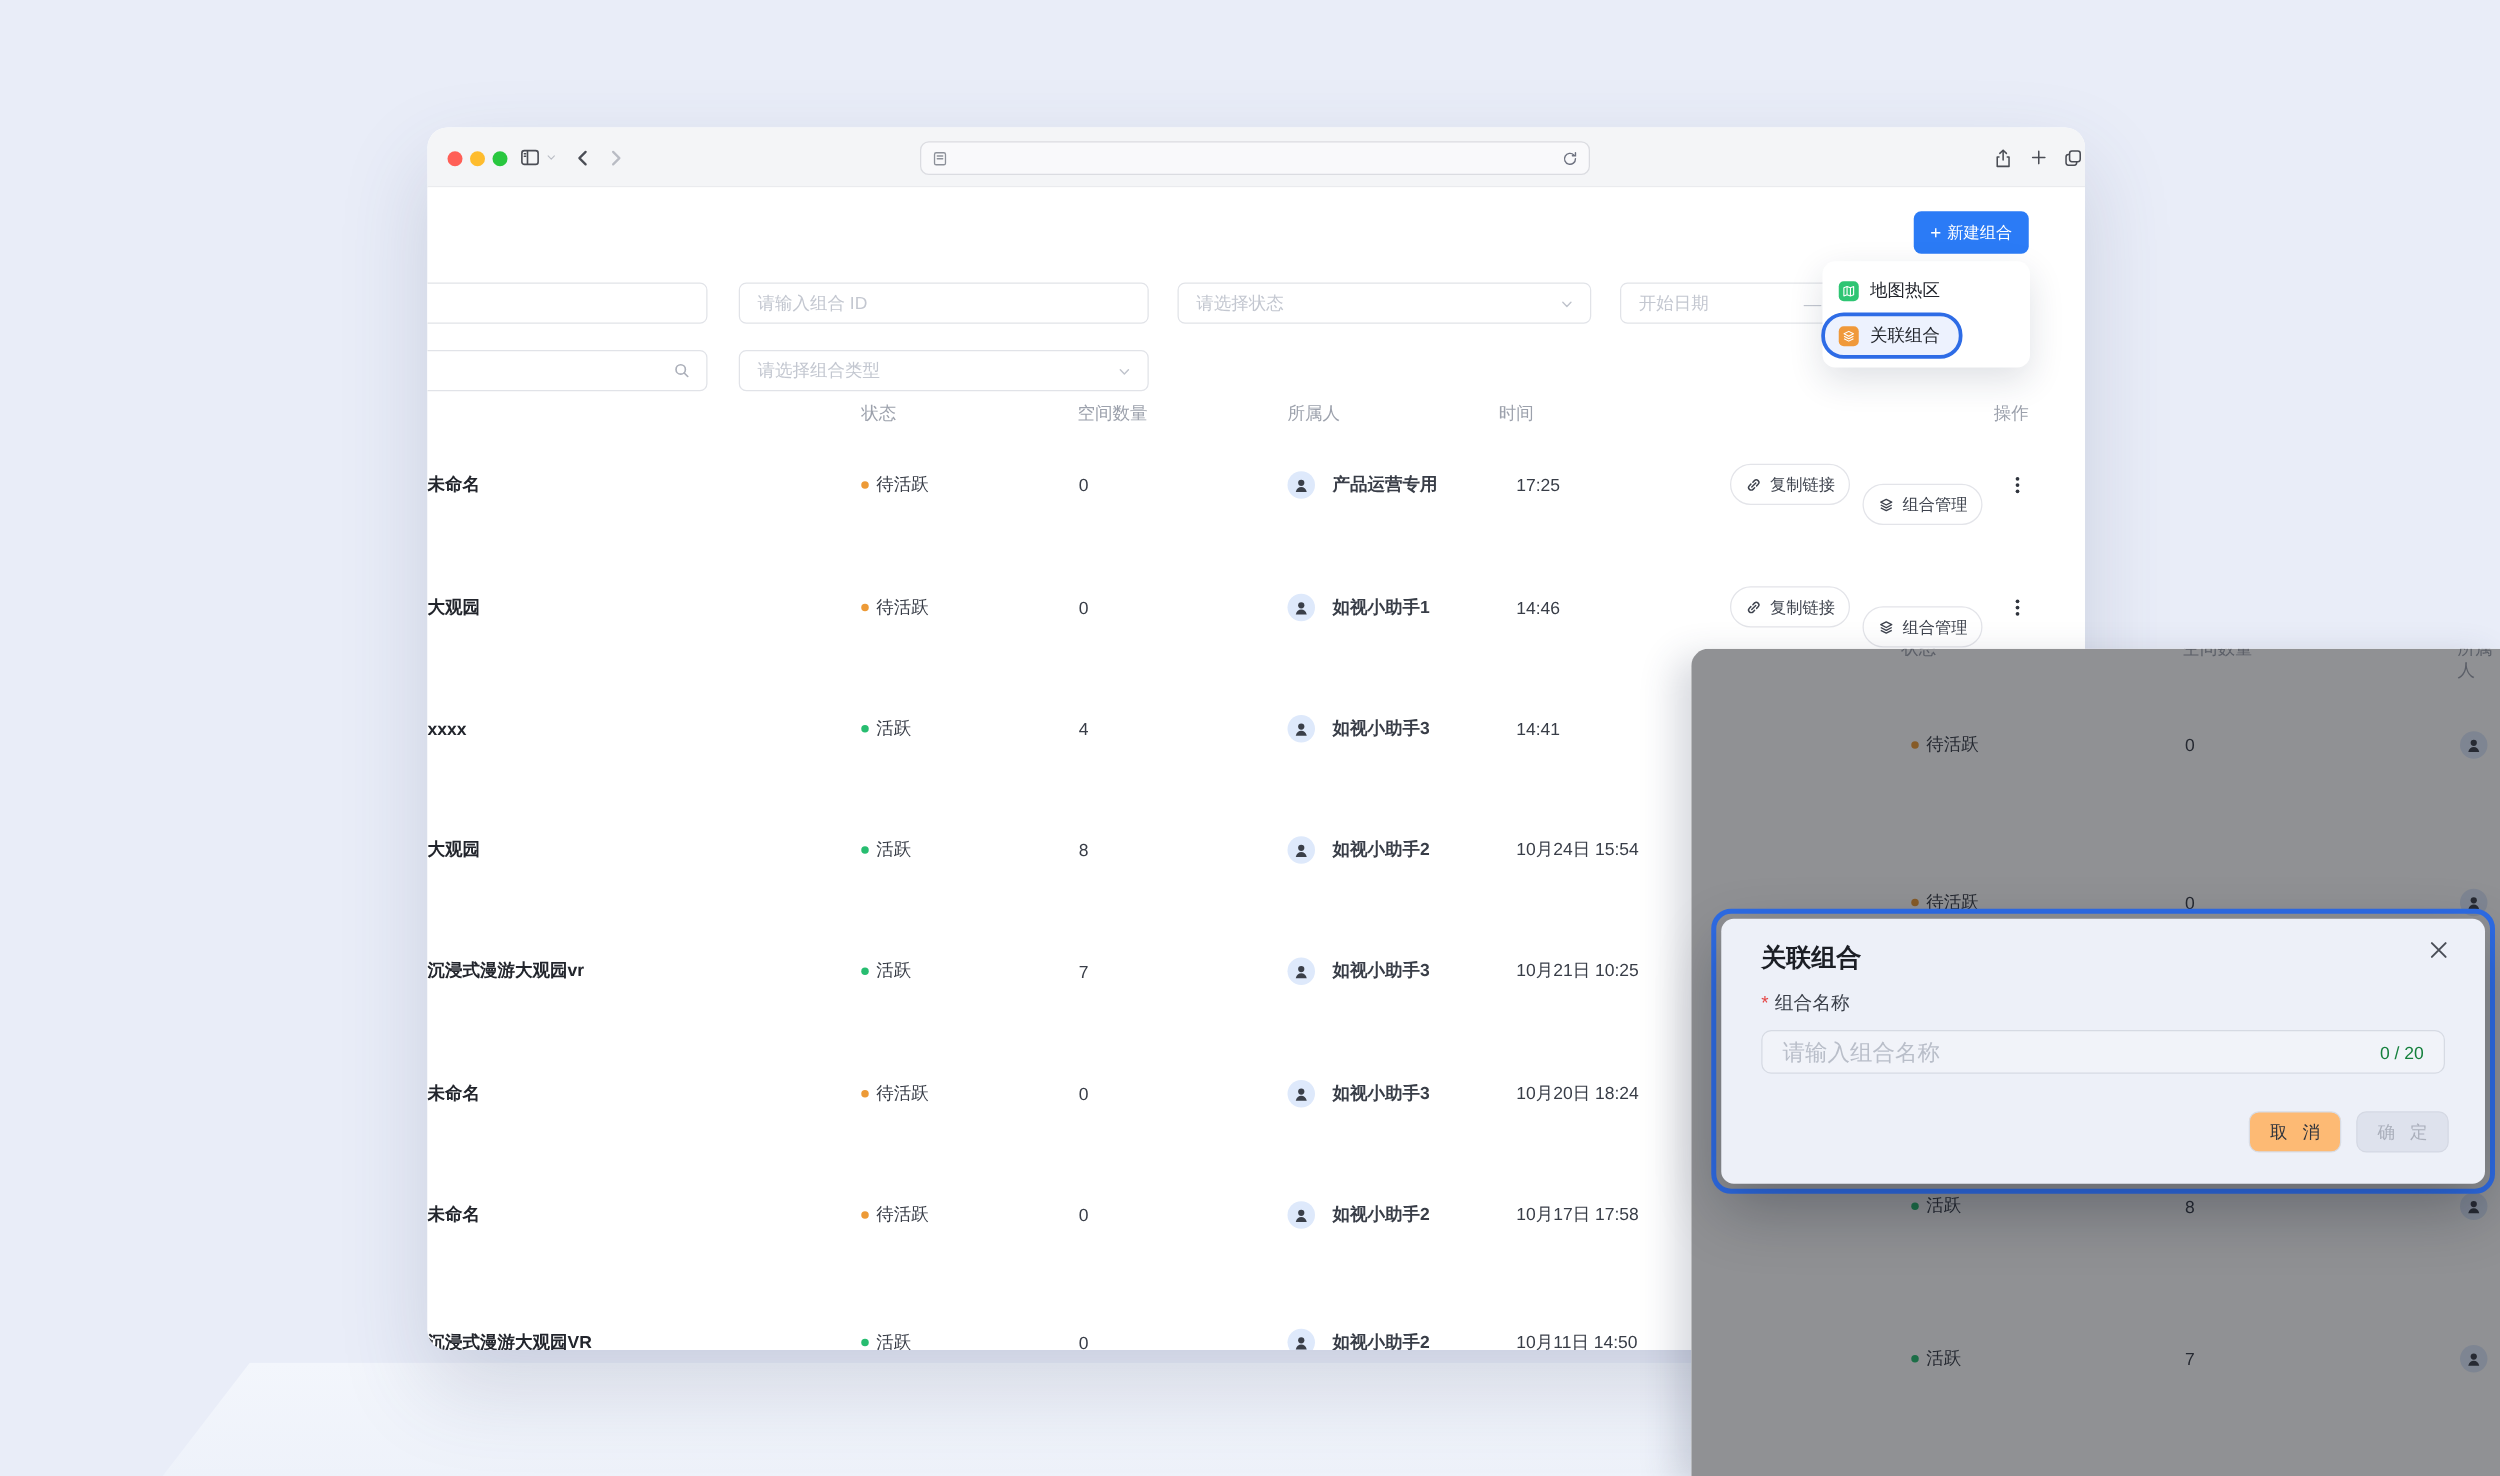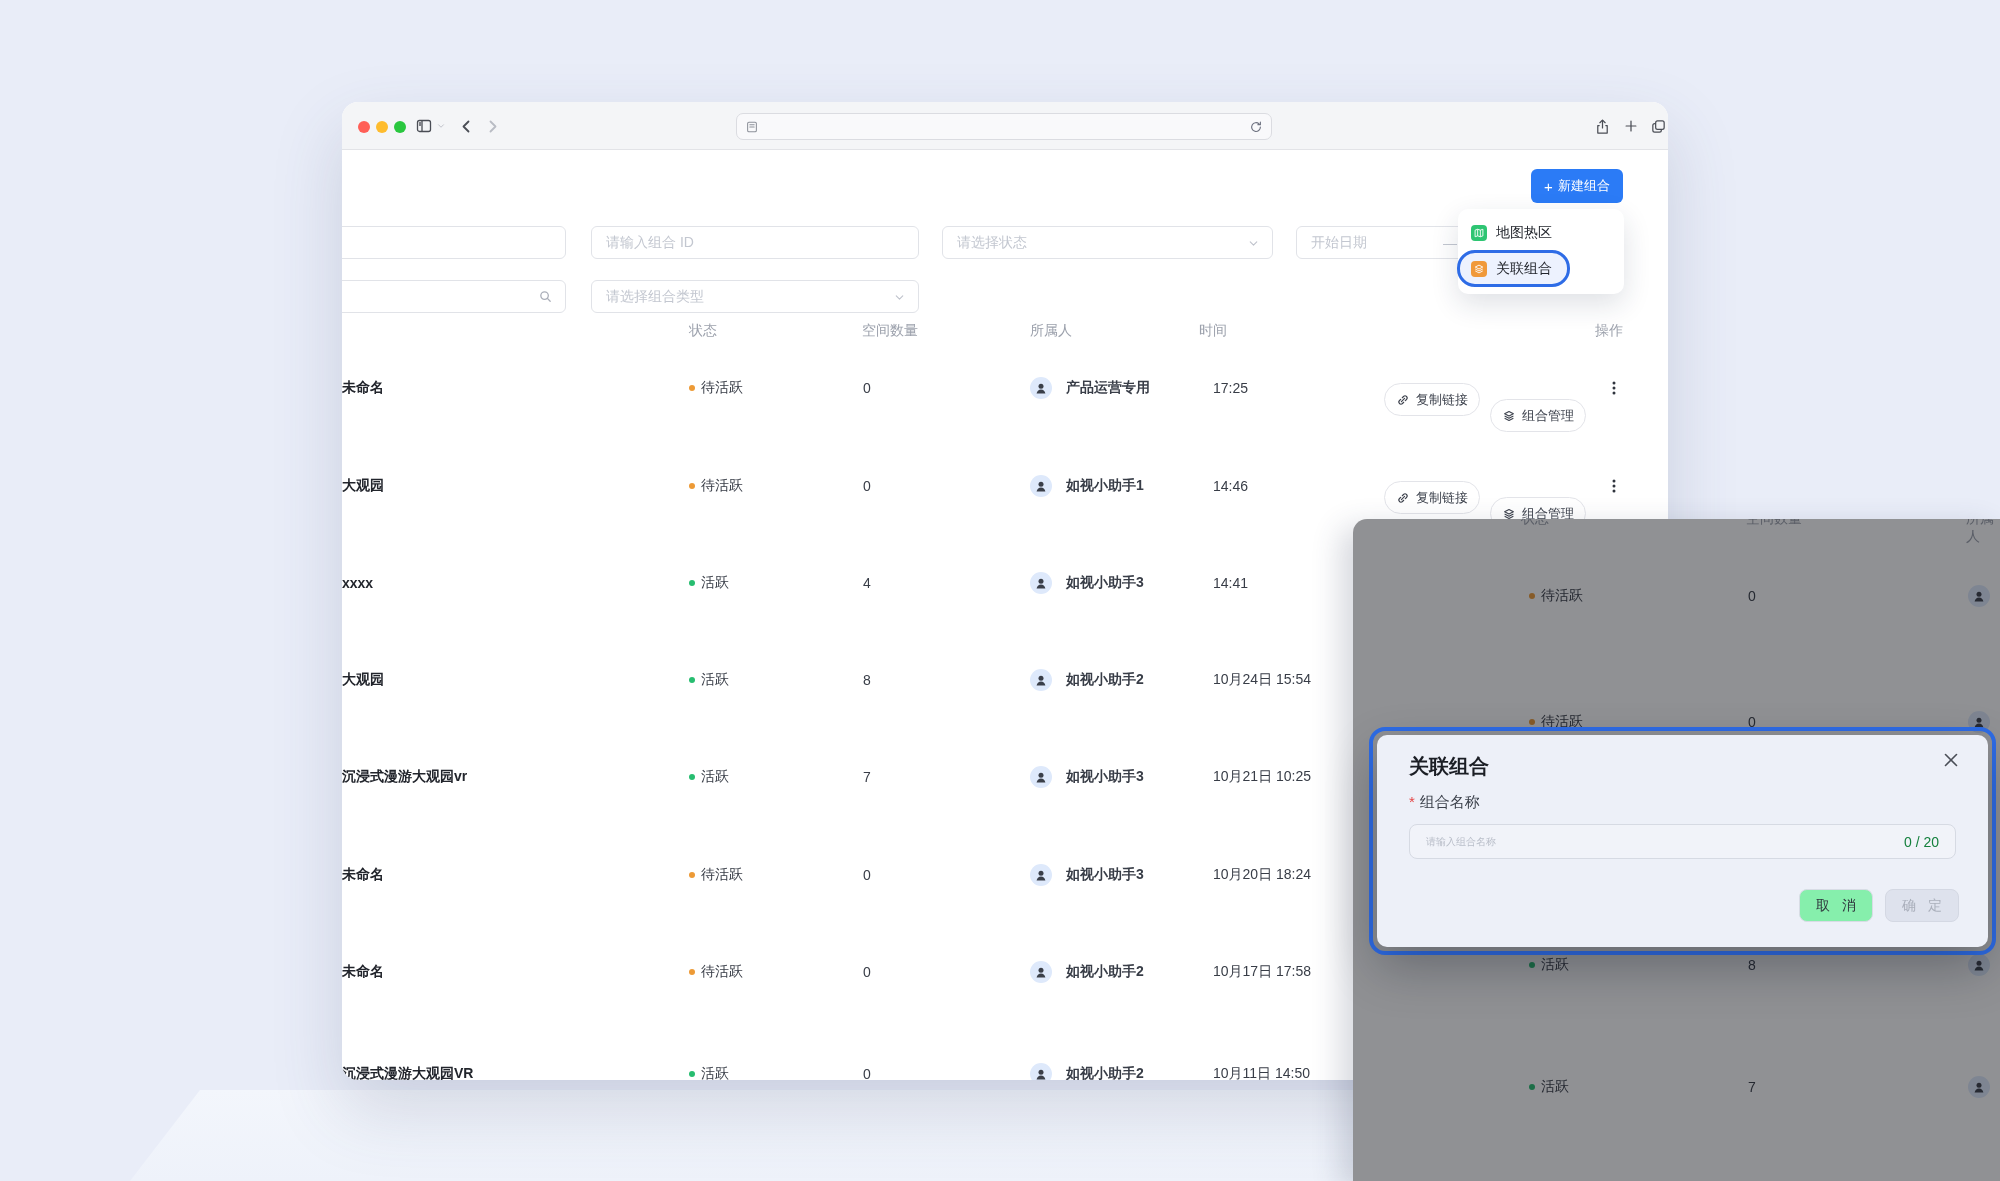--- a/index.html
+++ b/index.html
@@ -36,21 +36,21 @@
   
   .th { position:absolute; top:172px; font-size:14px; color:#9CA1AC; }
   .row { position:absolute; left:0; width:1410px; height:40px; }
   .cell { position:absolute; top:50%; transform:translateY(-50%); font-size:14px; color:#383D47; white-space:nowrap; }
   .cname { left:0; font-weight:600; color:#22252C; }
   .dot { position:absolute; left:347px; top:50%; width:6px; height:6px; border-radius:50%; transform:translateY(-50%); }
   .dot.pending { background:#ED9A36; } .dot.active { background:#27BD70; }
   .cstat { left:359px; } .ccount { left:521px; } .cowner { left:724px;font-weight:bold; } .ctime { left:871px; }
   .avatar { position:absolute; left:688px; top:50%; transform:translateY(-50%); width:22px; height:22px;
     border-radius:50%; background:#DEE9FB; display:flex; align-items:center; justify-content:center; }
-  .abtn { position:absolute; top:15px; height:33px; border:1px solid #E3E4E9; border-radius:17px; background:#fff;
+  .abtn { position:absolute; top:3px; height:33px; border:1px solid #E3E4E9; border-radius:17px; background:#fff;
     display:flex; align-items:center; justify-content:center; gap:6px; font-size:13px; color:#3D424D; cursor:pointer; }
   .abtn.b1 { left:1042px; width:96px; } .abtn.b2 { left:1148px; width:96px;margin-top:16px; }
   .moredots { position:absolute; left:1264px; top:8px; width:16px; height:24px; color:#2F343D;
     display:flex; align-items:center; justify-content:center; cursor:pointer; }
 
   
   .newbtn { position:absolute; left:1189px; top:19px; width:92px; height:34px; background:#2B7BF6; color:#fff;
     border:none; border-radius:6px; font-size:13px; display:flex; align-items:center; justify-content:center; gap:5px; cursor:pointer; }
   .newbtn .plus { font-size:15px; font-weight:400; }
   .menu { position:absolute; left:1116px; top:59px; width:166px; background:#fff; border-radius:10px;
@@ -75,26 +75,26 @@
     border-radius:16px; padding:4px; z-index:20; }
   .modal { position:relative; width:100%; height:100%; background:#EDF0F8; border-radius:10px;
     box-shadow:0 20px 50px rgba(10,15,30,.30); }
   .mtitle { position:absolute; left:32px; top:18px; font-size:20px; font-weight:700; color:#1B1E25; }
   .mclose { position:absolute; right:26px; top:14px; width:22px; height:22px; color:#4A4E57;
     display:flex; align-items:center; justify-content:center; cursor:pointer; }
   .mlabel { position:absolute; left:32px; top:58px; font-size:15px; color:#3A3F49; }
   .mlabel .req { color:#E54545; margin-right:5px; }
   .minput { position:absolute; left:32px; top:89px; width:547px; height:35px; border:1px solid #D6DAE3;
     border-radius:8px; background:#F1F3F9; display:flex; align-items:center; padding:0 16px; }
-  .minput .ph { font-size:10px; color:#B9BEC9; }
+  .minput .ph { font-size:18px; color:#B9BEC9; }
   .minput .cnt { margin-left:auto; font-size:14px; color:#15803d; }
   .mbtns { position:absolute; right:29px; bottom:25px; display:flex; gap:12px; }
   .mbtn { width:74px; height:33px; border-radius:8px; font-size:14px; display:flex; align-items:center;
     justify-content:center; letter-spacing:4px; text-indent:4px; cursor:pointer; }
-  .mbtn.cancel { background:#86efac; border:1px solid #D8DCE5; color:#2F343D; }
+  .mbtn.cancel { background:#fdba74; border:1px solid #D8DCE5; color:#2F343D; }
   .mbtn.confirm { background:#DEE2ED; border:1px solid #D4D8E3; color:#AAAFBB; cursor:default; }
 </style>
 </head>
 <body>
 
 <svg width="0" height="0" style="position:absolute">
   <defs>
     <g id="i-person">
         <circle cx="8" cy="6.2" r="2.5" fill="#3A3F49"></circle>
         <path d="M3.6 13.6c.6-2.7 2.3-4 4.4-4s3.8 1.3 4.4 4z" fill="#3A3F49"></path>

